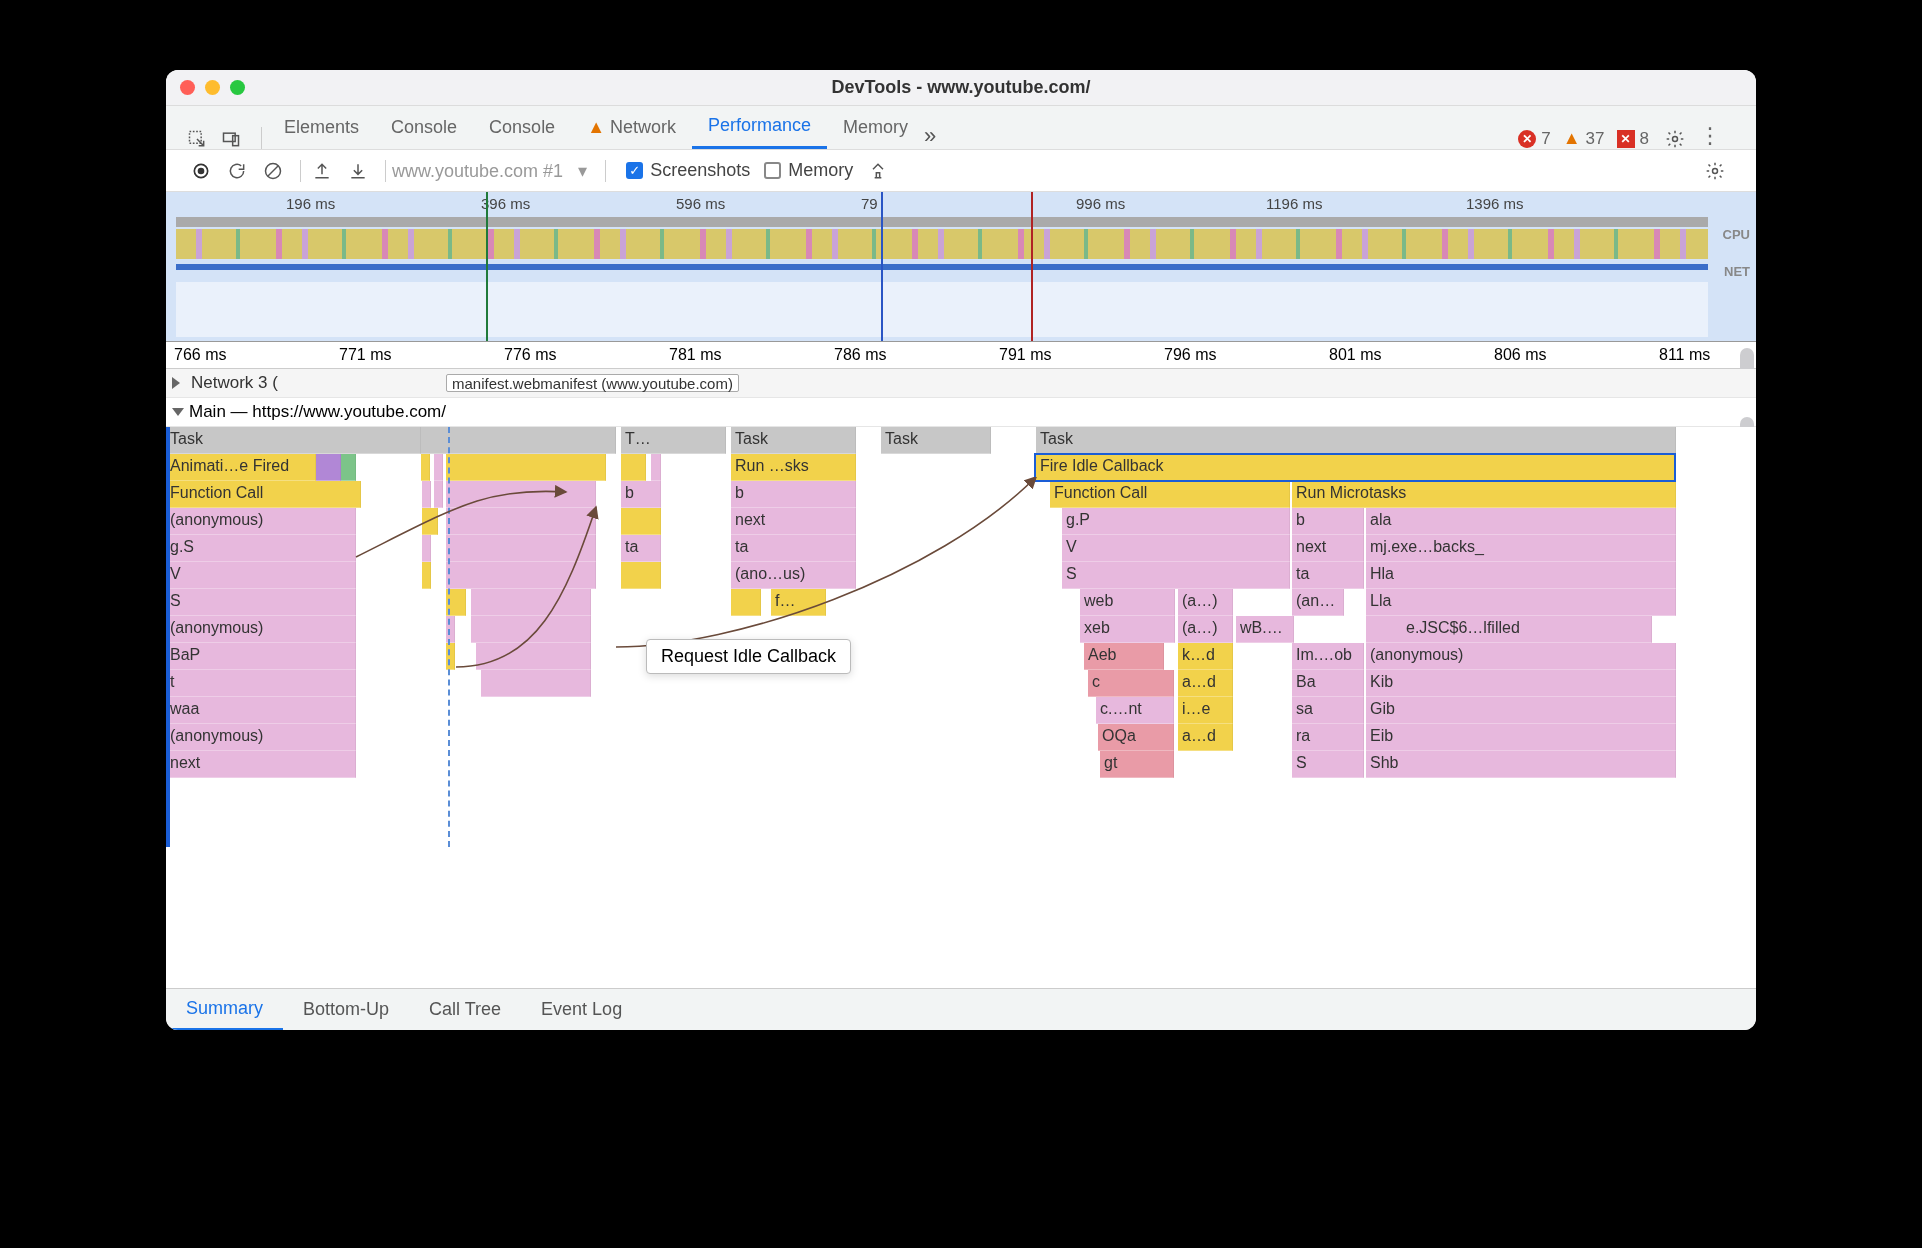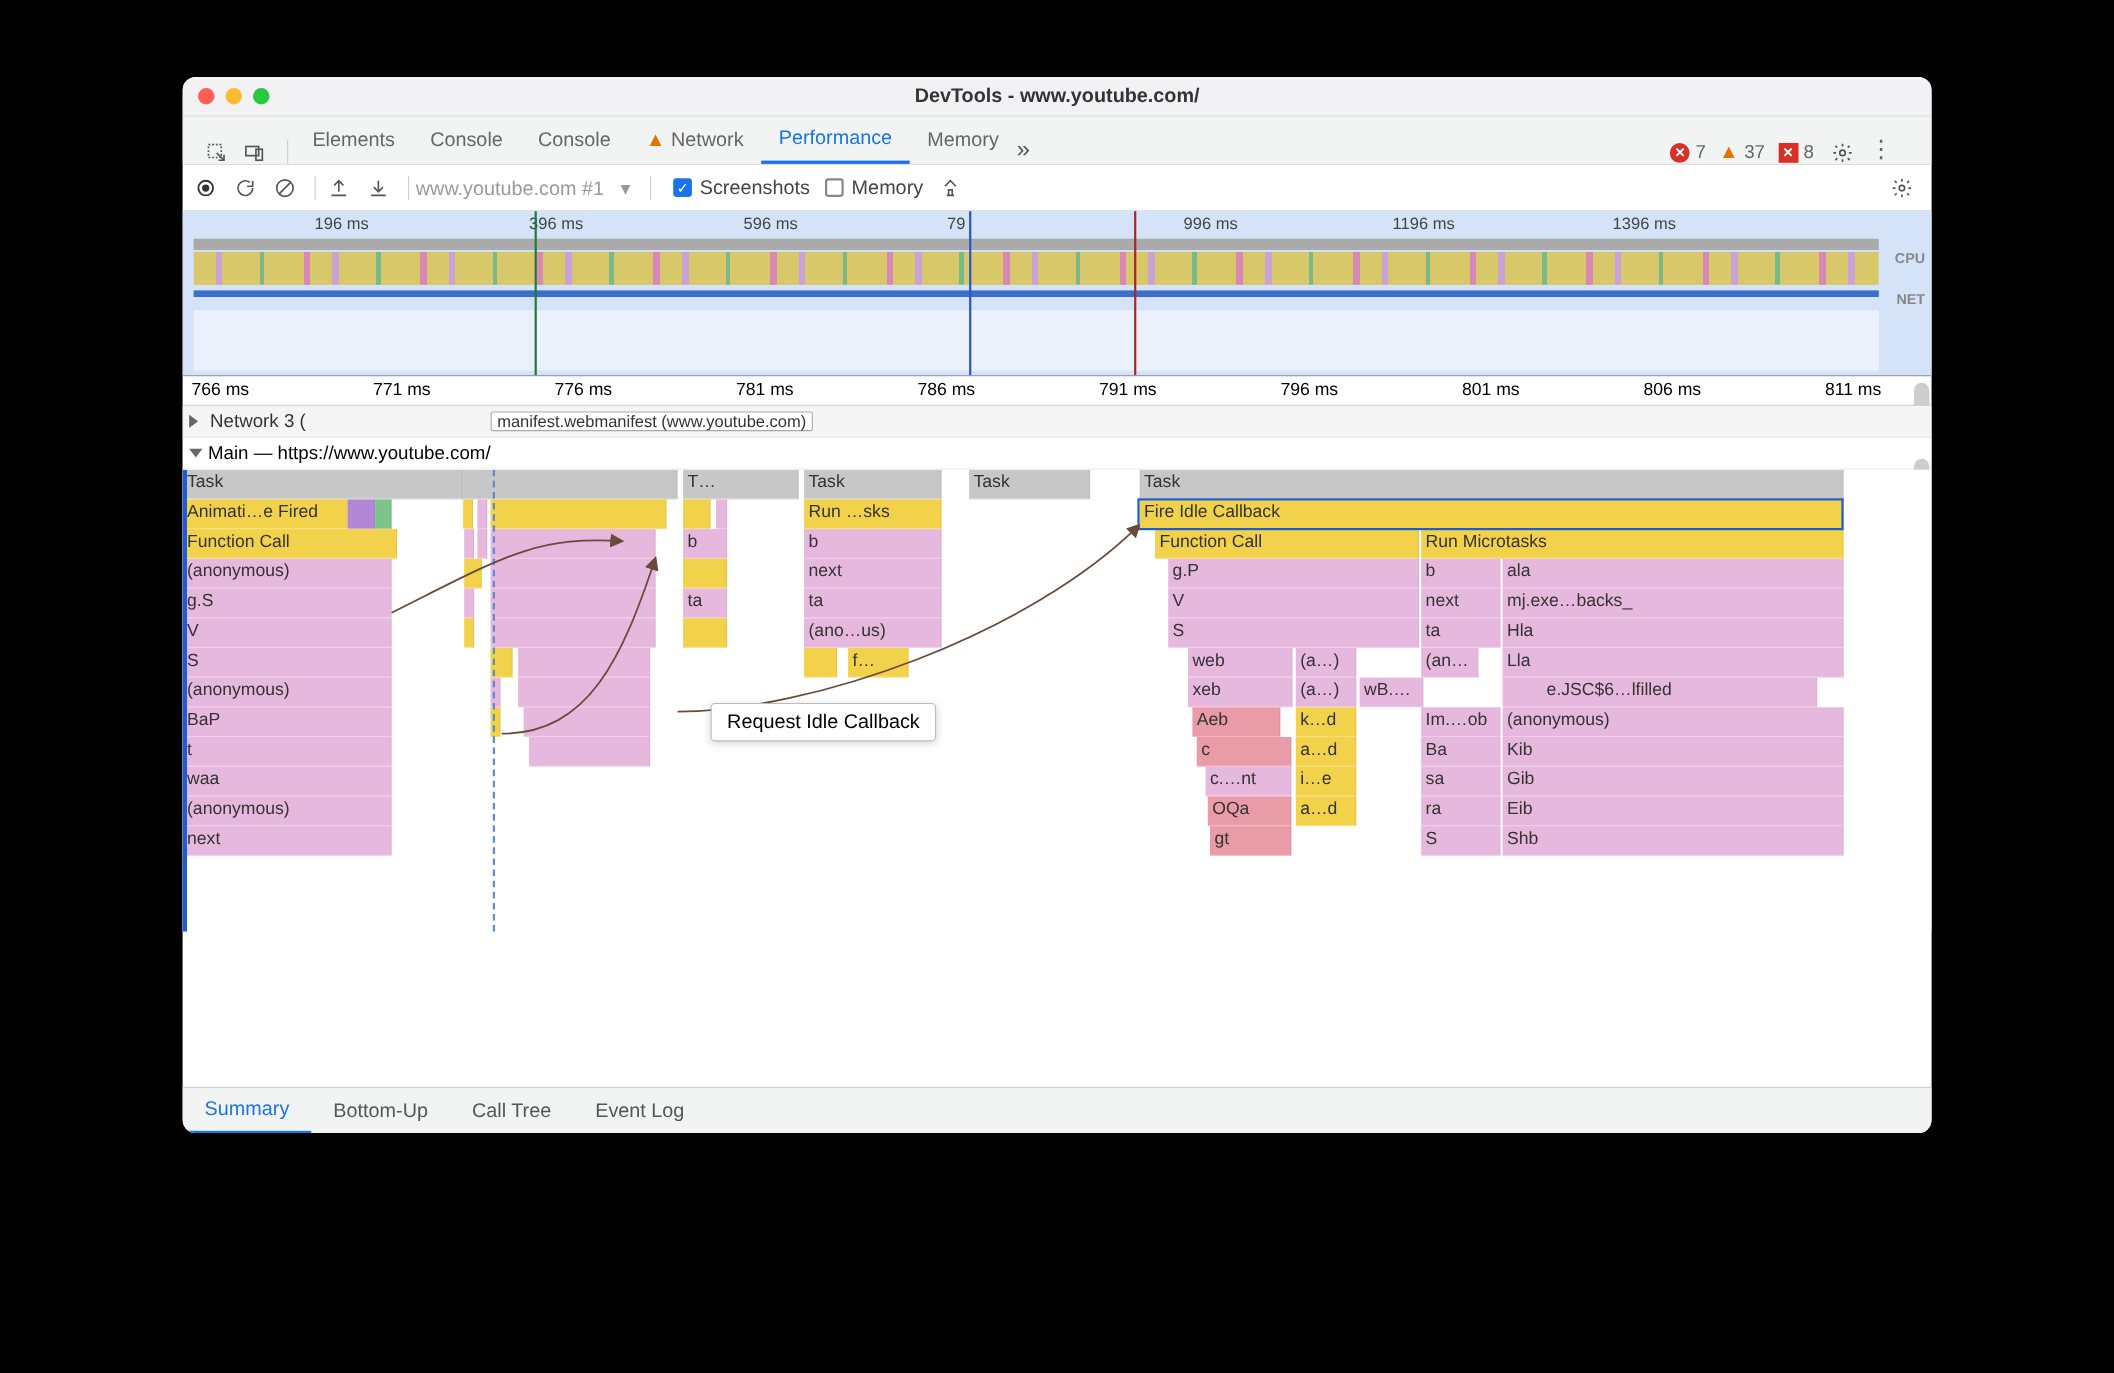--- a/index.html
+++ b/index.html
@@ -12,21 +12,21 @@
 .title{position:absolute;left:0;right:0;text-align:center;font-weight:600;font-size:18px;color:#333}
 .tabbar{height:44px;background:#f2f4f4;border-bottom:1px solid #ddd;display:flex;align-items:flex-end;padding:0 21px;font-size:18px;color:#666}
 .tabbar .ico{margin-right:14px;display:flex;align-items:center;justify-content:center;cursor:pointer}
 .tabbar .tab{padding:0 16px;height:44px;display:flex;align-items:center;cursor:pointer}
 .tabbar .tab.active{color:#1a73e8;border-bottom:3px solid #1a73e8}
 .tabbar .spacer{flex:1}
 .badge{display:flex;align-items:center;gap:5px;margin:0 6px;font-size:17px}
 .badge .err{width:18px;height:18px;border-radius:50%;background:#d93025;display:inline-flex;align-items:center;justify-content:center;color:#fff;font-size:12px;font-weight:bold}
 .badge .warn{color:#e37400;font-size:18px}
 .badge .sq{width:18px;height:18px;background:#d93025;display:inline-flex;align-items:center;justify-content:center;color:#fff;font-size:12px;font-weight:bold}
-.toolbar{height:42px;border-bottom:1px solid #ddd;display:flex;align-items:center;padding:0 6px;font-size:18px;color:#444}
+.toolbar{height:42px;border-bottom:1px solid #ddd;display:flex;align-items:center;padding:0 20px;font-size:18px;color:#444}
 .toolbar .btn{width:30px;height:30px;display:flex;align-items:center;justify-content:center;margin-right:6px;cursor:pointer}
 .divider{width:1px;height:22px;background:#ccc;margin:0 6px}
 .dropdown{color:#999;flex:0 0 auto;margin-right:12px}
 .chk{width:17px;height:17px;border:2px solid #888;border-radius:3px;margin:0 7px 0 14px;display:inline-flex;align-items:center;justify-content:center}
 .chk.on{background:#1a73e8;border-color:#1a73e8;color:#fff;font-size:13px}
 .overview{height:150px;background:#d4e3f7;position:relative;border-bottom:1px solid #999}
 .ov-ticks{position:absolute;top:3px;left:0;right:0;height:20px;font-size:15px;color:#444}
 .ov-tick{position:absolute;top:0}
 .ov-label{position:absolute;right:6px;font-size:13px;font-weight:600;color:#888}
 .ov-cpu{top:35px}.ov-net{top:72px}

